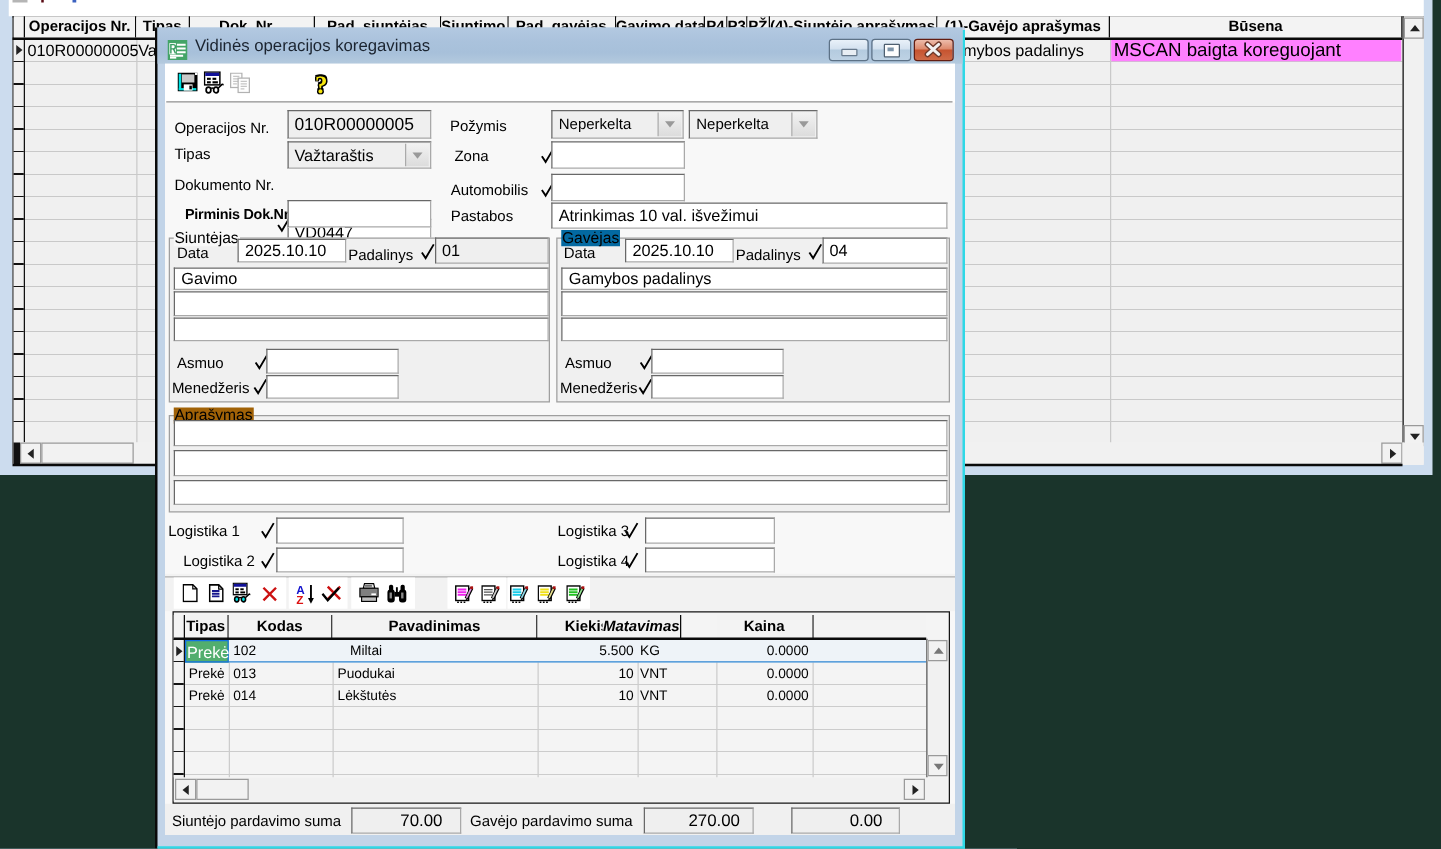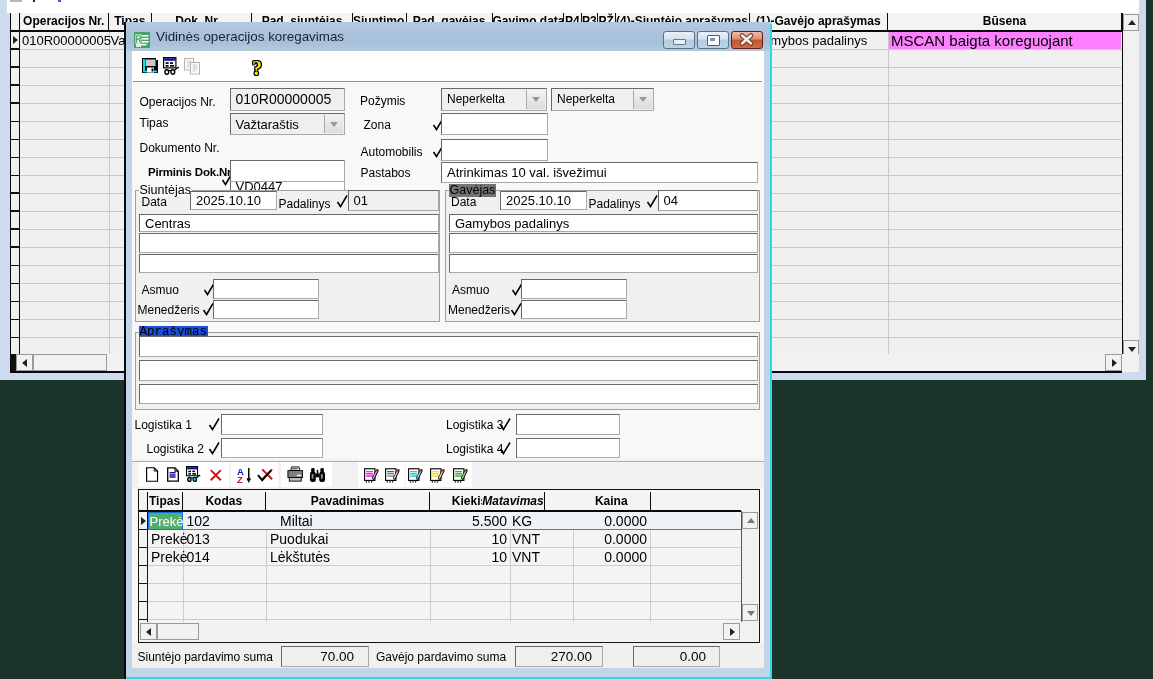--- a/index.html
+++ b/index.html
@@ -7,21 +7,21 @@
 .abs{position:absolute;}
 .lb{position:absolute;font-size:12px;color:#000;white-space:nowrap;line-height:14px;}
 .in{position:absolute;background:#fff;border:1px solid;border-color:#686868 #a9a9a9 #a9a9a9 #686868;box-sizing:border-box;font-size:13px;color:#000;white-space:nowrap;overflow:hidden;}
 .ro{background:#efefef;}
 .in .tx{position:absolute;left:5px;top:50%;transform:translateY(-50%);}
 .ck{position:absolute;}
 .hdrcell{position:absolute;top:13px;height:17px;background:#f3f3f3;border-right:1px solid #0a0a0a;box-sizing:border-box;font-weight:bold;font-size:12px;color:#000;text-align:center;line-height:17px;overflow:hidden;white-space:nowrap;}
 .vline{position:absolute;width:1px;background:#c9c9c9;}
 .gvline{position:absolute;width:1px;background:#cccccc;}
 .ghdr{position:absolute;top:492px;height:19px;background:#f3f3f3;border-right:1px solid #0a0a0a;box-sizing:border-box;font-weight:bold;font-size:12px;text-align:center;line-height:18px;overflow:hidden;white-space:nowrap;}
-.gcell{position:absolute;font-size:14px;line-height:18px;white-space:nowrap;}
+.gcell{position:absolute;font-size:11px;line-height:18px;white-space:nowrap;}
 .tri-l{width:0;height:0;border-top:4px solid transparent;border-bottom:4px solid transparent;border-right:5px solid #222;position:absolute;}
 .tri-r{width:0;height:0;border-top:4px solid transparent;border-bottom:4px solid transparent;border-left:5px solid #222;position:absolute;}
 .tri-u{width:0;height:0;border-left:4px solid transparent;border-right:4px solid transparent;border-bottom:5px solid #222;position:absolute;}
 .tri-d{width:0;height:0;border-left:4px solid transparent;border-right:4px solid transparent;border-top:5px solid #222;position:absolute;}
 .sbtn{position:absolute;background:#f2f2f2;border:1px solid #9a9a9a;box-sizing:border-box;}
 .grp{position:absolute;border:1px solid #9f9f9f;box-sizing:border-box;}
 .grp .gl{position:absolute;top:-7px;left:3px;background:#fafafa;font-size:12.5px;padding:0 1px;line-height:13px;white-space:nowrap;}
 </style>
 </head>
 <body>
@@ -227,37 +227,37 @@
     <span class="tx">2025.10.10</span>
   </div>
 <div class="lb" style="left:278.5px;top:197px;">Padalinys</div>
 <svg class="ck" style="left:336px;top:194px;" width="12" height="15">
     <path d="M1.5 8 L4.5 12.5 L11 1.5" stroke="#000" stroke-width="1.5" fill="none"></path>
   </svg>
 <div class="in ro" style="left:347.5px;top:189.5px;width:91px;height:21px;">
     <span class="tx">01</span>
   </div>
 <div class="in" style="left:139px;top:213.5px;width:299.5px;height:18.5px;">
-    <span class="tx">Centras</span>
+    <span class="tx">Gavimo</span>
   </div>
 <div class="in" style="left:139px;top:233px;width:299.5px;height:19.5px;"></div>
 <div class="in" style="left:139px;top:253.5px;width:299.5px;height:19px;"></div>
 <div class="lb" style="left:141.5px;top:283px;">Asmuo</div>
 <svg class="ck" style="left:203px;top:282px;" width="12" height="15">
     <path d="M1.5 8 L4.5 12.5 L11 1.5" stroke="#000" stroke-width="1.5" fill="none"></path>
   </svg>
 <div class="in" style="left:212.5px;top:279px;width:106px;height:19.5px;"></div>
 <div class="lb" style="left:137.5px;top:303px;">Menedžeris</div>
 <svg class="ck" style="left:202px;top:302px;" width="12" height="15">
     <path d="M1.5 8 L4.5 12.5 L11 1.5" stroke="#000" stroke-width="1.5" fill="none"></path>
   </svg>
 <div class="in" style="left:212.5px;top:299.5px;width:106px;height:19px;"></div>
 
 <div class="grp" style="left:444.5px;top:190px;width:315.5px;height:132px;background:#f0f0f0;">
-    <span class="gl" style="background:#737373;">Gavėjas</span>
+    <span class="gl" style="background:#0369a1;">Gavėjas</span>
   </div>
 <div class="lb" style="left:451px;top:194.5px;">Data</div>
 <div class="in" style="left:500px;top:190.5px;width:86.5px;height:19px;">
     <span class="tx">2025.10.10</span>
   </div>
 <div class="lb" style="left:588.5px;top:197px;">Padalinys</div>
 <svg class="ck" style="left:646px;top:194px;" width="12" height="15">
     <path d="M1.5 8 L4.5 12.5 L11 1.5" stroke="#000" stroke-width="1.5" fill="none"></path>
   </svg>
 <div class="in" style="left:657.5px;top:189.5px;width:100px;height:21px;">
@@ -273,21 +273,21 @@
     <path d="M1.5 8 L4.5 12.5 L11 1.5" stroke="#000" stroke-width="1.5" fill="none"></path>
   </svg>
 <div class="in" style="left:521px;top:279px;width:106px;height:19.5px;"></div>
 <div class="lb" style="left:448px;top:303px;">Menedžeris</div>
 <svg class="ck" style="left:510px;top:302px;" width="12" height="15">
     <path d="M1.5 8 L4.5 12.5 L11 1.5" stroke="#000" stroke-width="1.5" fill="none"></path>
   </svg>
 <div class="in" style="left:521px;top:299.5px;width:106px;height:19px;"></div>
 
 <div class="grp" style="left:134.5px;top:331.5px;width:625.5px;height:78.5px;background:#f0f0f0;">
-    <span class="gl" style="background:#1d4ed8;font-family:Liberation Mono, monospace;">Aprašymas</span>
+    <span class="gl" style="background:#a16207;">Aprašymas</span>
   </div>
 <div class="in" style="left:138.5px;top:335.5px;width:619px;height:21.5px;"></div>
 <div class="in" style="left:138.5px;top:360px;width:619px;height:20.5px;"></div>
 <div class="in" style="left:138.5px;top:384px;width:619px;height:20px;"></div>
 
 <div class="lb" style="left:134.5px;top:418px;">Logistika 1</div>
 <svg class="ck" style="left:208px;top:417px;" width="12" height="15">
     <path d="M1.5 8 L4.5 12.5 L11 1.5" stroke="#000" stroke-width="1.5" fill="none"></path>
   </svg>
 <div class="in" style="left:220.5px;top:414px;width:102.5px;height:20.5px;"></div>

